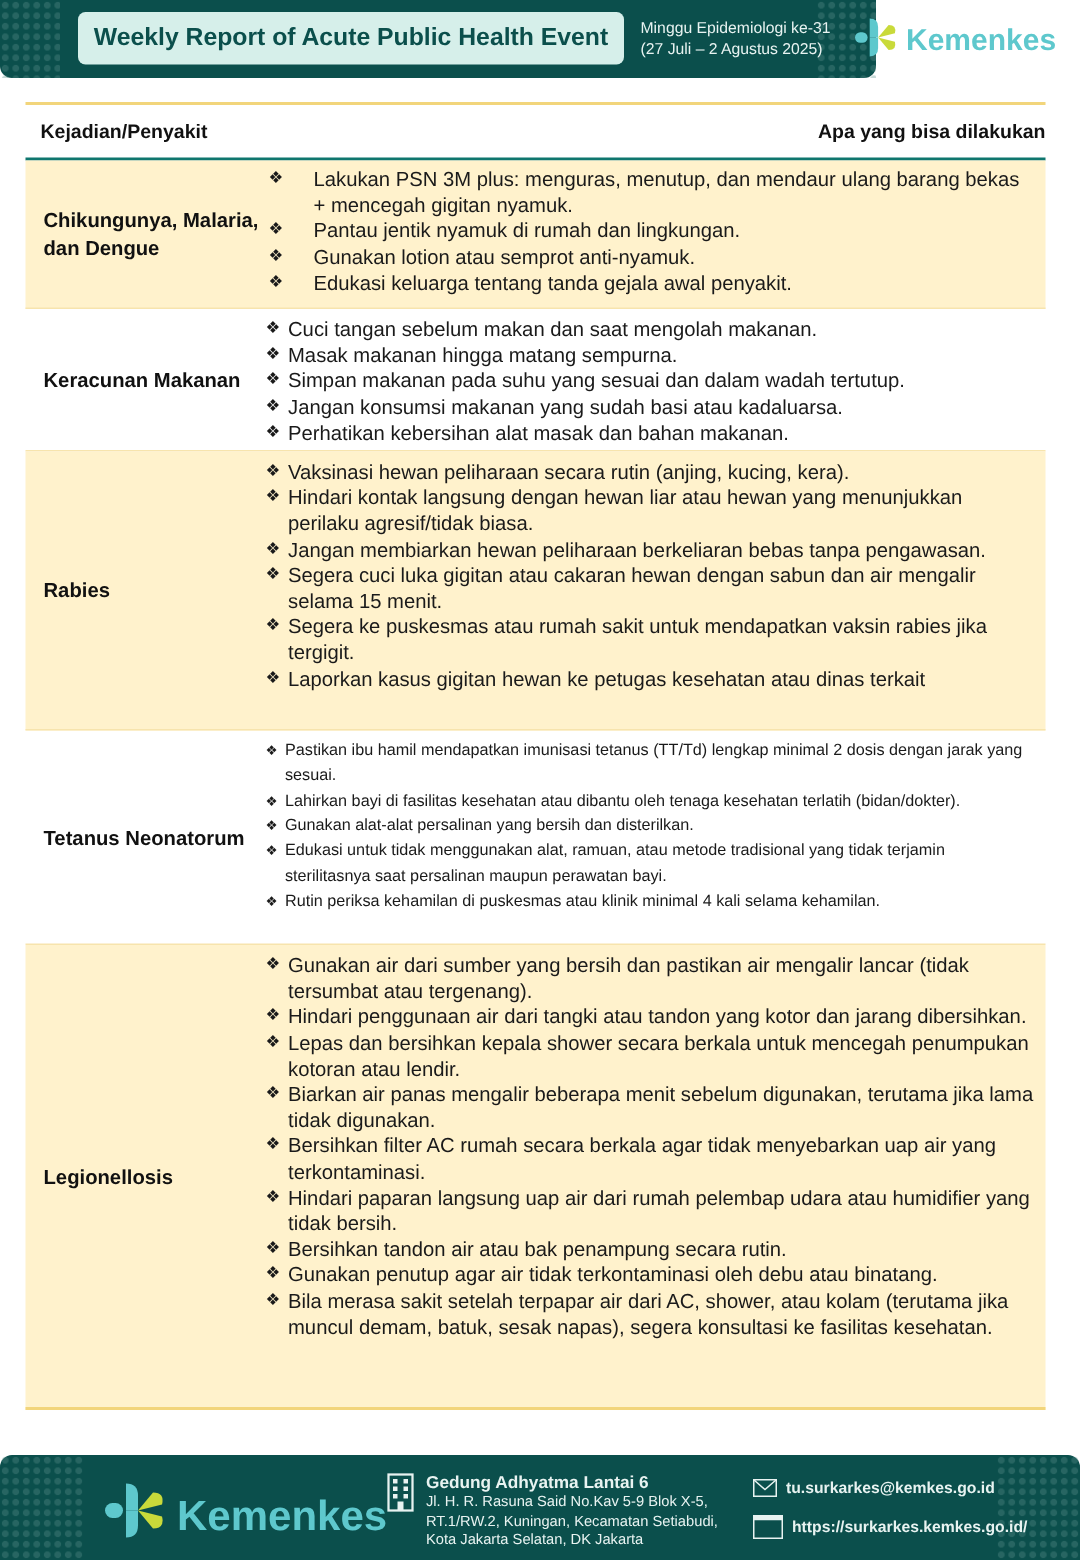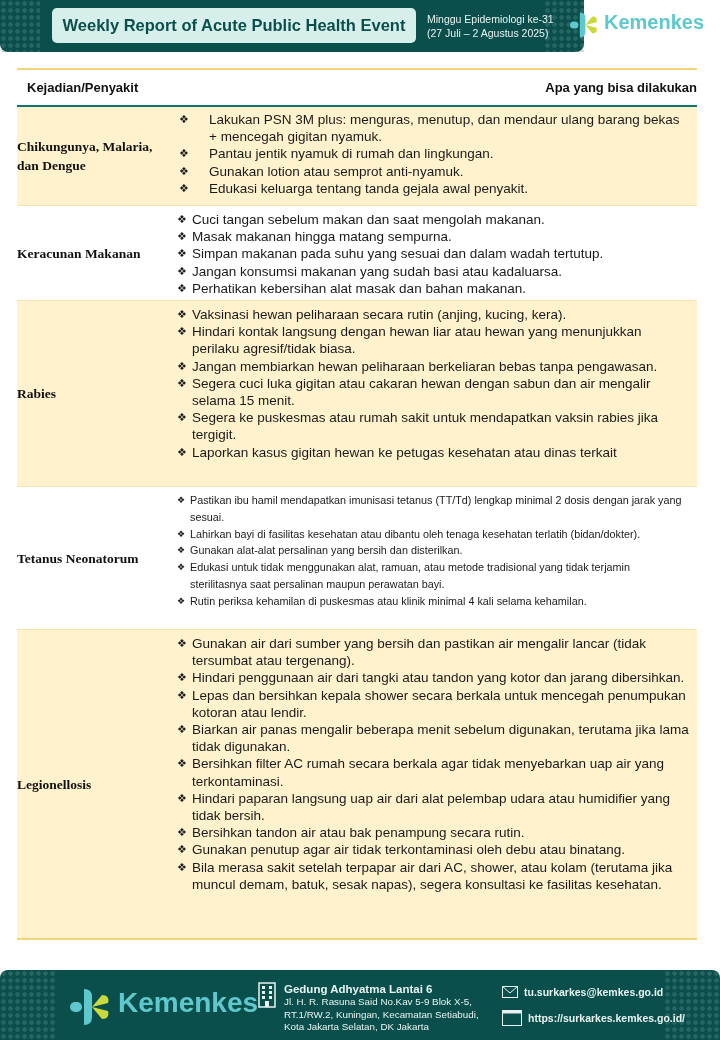--- a/index.html
+++ b/index.html
@@ -16,34 +16,34 @@
     background-size: 7px 7px; }
   .hdr-pattern.left { left: 0; }
   .hdr-pattern.right { right: 0; }
   .title-box {
     position: absolute; left: 52px; top: 8px; width: 364px; height: 35px;
     background: #d6efea; border-radius: 5px;
     display: flex; align-items: center; justify-content: center;
     font-weight: bold; font-size: 16.5px; color: #0b4f4c;
   }
   .week-info { position: absolute; left: 427px; top: 12px; color: #e8f3f1; font-size: 10.5px; line-height: 14px; }
-  .logo { position: absolute; display: flex; align-items: flex-start; }
+  .logo { position: absolute; display: flex; align-items: flex-end; }
   .logo-text { font-weight: bold; color: #5ec8cd; }
   .header .logo { left: 570px; top: 11px; }
   .header .logo .logo-text { font-size: 20px; margin-left: 6px; }
 
   
   .table { position: absolute; left: 17px; top: 68px; width: 680px; }
   .thead { height: 39px; border-top: 2px solid #f2d57b; border-bottom: 2px solid #0f766e; display: flex; align-items: center; }
   .th-disease { width: 160px; padding-left: 10px; font-weight: bold; font-size: 13px; }
   .th-action { flex: 1; text-align: right; font-weight: bold; font-size: 13px; }
   .row { display: flex; border-bottom: 1px solid #f7e4ad; }
   .row.shaded { background: #fff2cc; }
   .row.last { border-bottom: 2px solid #f2d57b; }
-  .cell-disease { width: 160px; padding-left: 0; display: flex; align-items: center; font-weight: bold; font-size: 13.5px; line-height: 19px; font-family: Liberation Serif, serif; }
+  .cell-disease { width: 160px; padding-left: 12px; display: flex; align-items: center; font-weight: bold; font-size: 13.5px; line-height: 19px; }
   .cell-actions { flex: 1; padding: 5px 8px 5px 0; }
   .item { display: flex; font-size: 13.5px; line-height: 17.2px; color: #1a1a1a; }
   .bullet { width: 15px; flex: none; font-size: 11px; }
   .wide .bullet { width: 32px; text-align: left; padding-left: 2px; }
   .small .item { font-size: 10.8px; line-height: 16.8px; }
   .small .bullet { width: 13px; font-size: 9px; }
 
   
   .footer { position: absolute; left: 0; top: 970px; width: 720px; height: 70px; background: #0b4f4c; border-radius: 8px 8px 0 0; }
   .footer .hdr-pattern { height: 70px; width: 56px; }
@@ -209,21 +209,21 @@
       <div class="item">
           <span class="bullet">❖</span>
           <span>Biarkan air panas mengalir beberapa menit sebelum digunakan, terutama jika lama tidak digunakan.</span>
         </div>
       <div class="item">
           <span class="bullet">❖</span>
           <span>Bersihkan filter AC rumah secara berkala agar tidak menyebarkan uap air yang terkontaminasi.</span>
         </div>
       <div class="item">
           <span class="bullet">❖</span>
-          <span>Hindari paparan langsung uap air dari alat pelembap udara atau humidifier yang tidak bersih.</span>
+          <span>Hindari paparan langsung uap air dari rumah pelembap udara atau humidifier yang tidak bersih.</span>
         </div>
       <div class="item">
           <span class="bullet">❖</span>
           <span>Bersihkan tandon air atau bak penampung secara rutin.</span>
         </div>
       <div class="item">
           <span class="bullet">❖</span>
           <span>Gunakan penutup agar air tidak terkontaminasi oleh debu atau binatang.</span>
         </div>
       <div class="item">

